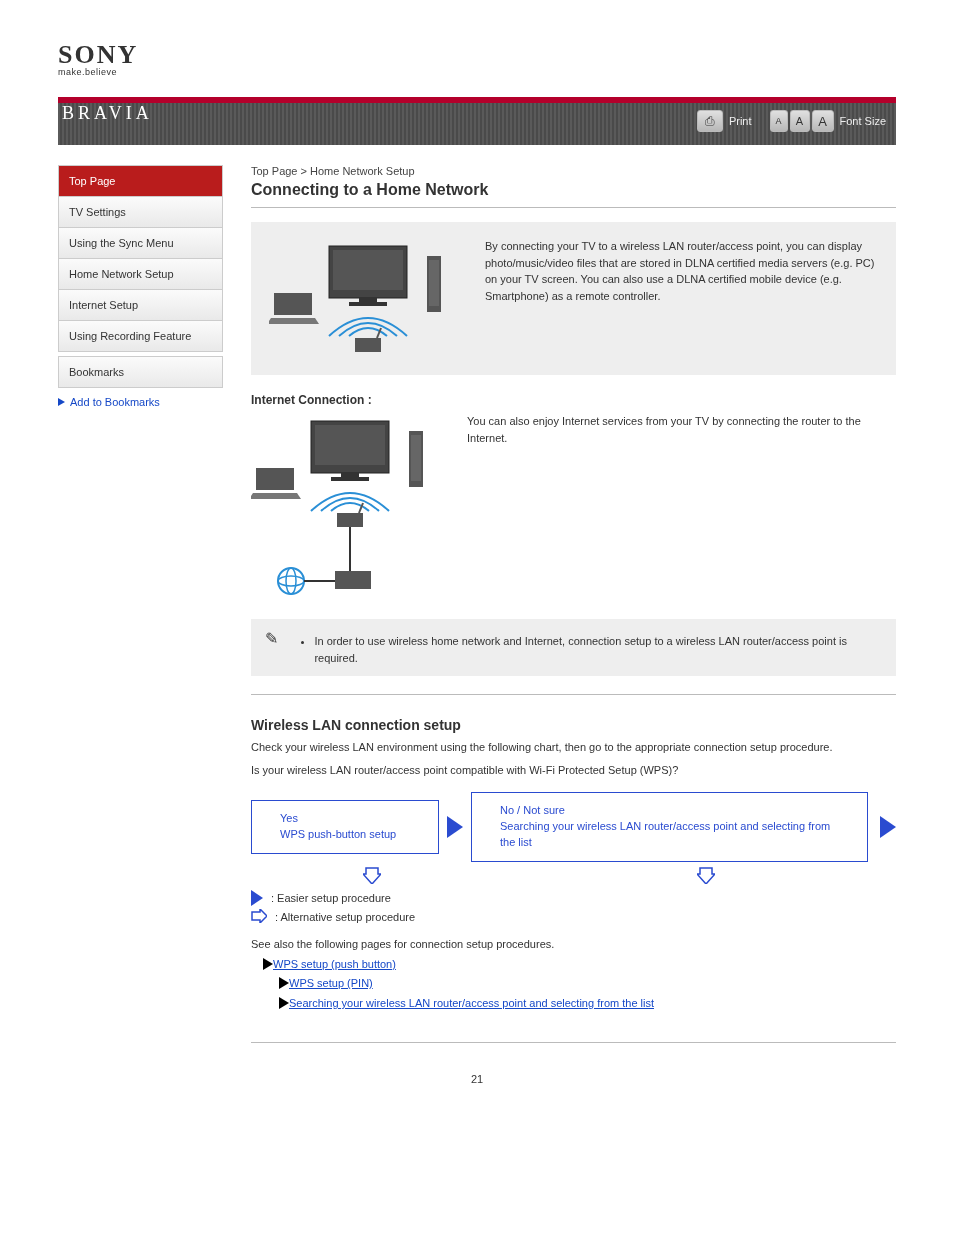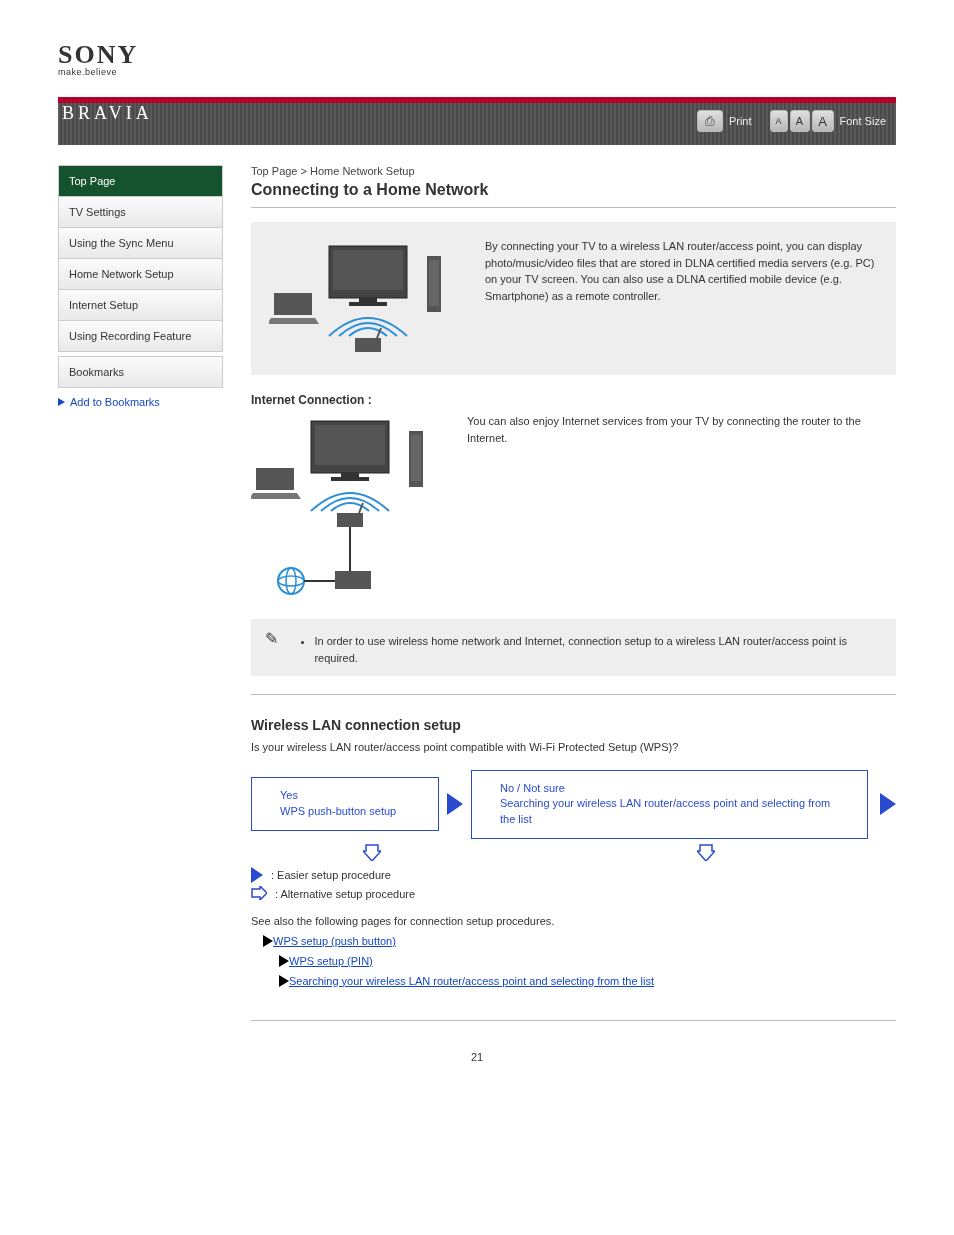--- a/index.html
+++ b/index.html
@@ -87,21 +87,21 @@
 
   
   .menu { border: 1px solid #ccc; }
   .menu-item {
     padding: 9px 10px;
     border-bottom: 1px solid #ccc;
     background: linear-gradient(#fbfbfb,#e9e9e9);
     font-size: 11px;
   }
   .menu-item:last-child { border-bottom: none; }
-  .menu-item.active { background: #14532d; color:#fff; }
+  .menu-item.active { background: #b91c1c; color:#fff; }
   .bookmarks {
     margin-top: 4px;
     border: 1px solid #ccc;
     padding: 9px 10px;
     background: linear-gradient(#fbfbfb,#e9e9e9);
     font-size: 11px;
   }
   .bookmark-link {
     margin-top: 8px;
     color: #1548c7;
@@ -347,20 +347,21 @@
             <ul>
                 <li>In order to use wireless home network and Internet, connection setup to a wireless LAN router/access point is required.</li>
               </ul>
           </div>
         </div>
       </div>
 
       <hr class="sep">
 
       <h2 class="sub-title">Wireless LAN connection setup</h2>
+      <div class="sub-text">Check your wireless LAN environment using the following chart, then go to the appropriate connection setup procedure.</div>
       <div class="sub-text" style="margin-top:6px;">Is your wireless LAN router/access point compatible with Wi-Fi Protected Setup (WPS)?</div>
 
       <div class="flow">
         <div class="flow-box a">
           <div>Yes</div>
           <div>WPS push-button setup</div>
         </div>
         <div class="big-arrow"></div>
         <div class="flow-box b">
           <div>No / Not sure</div>

